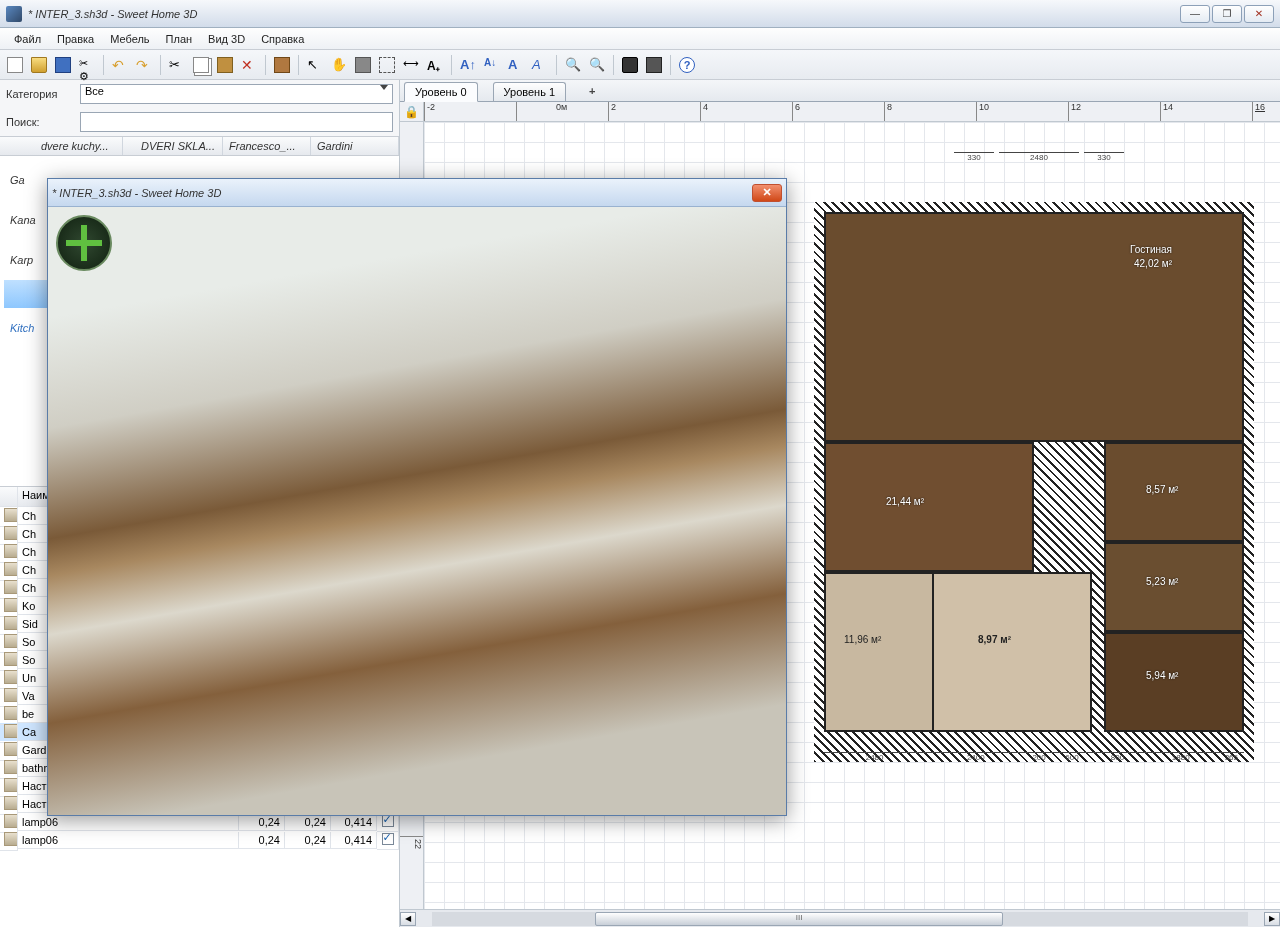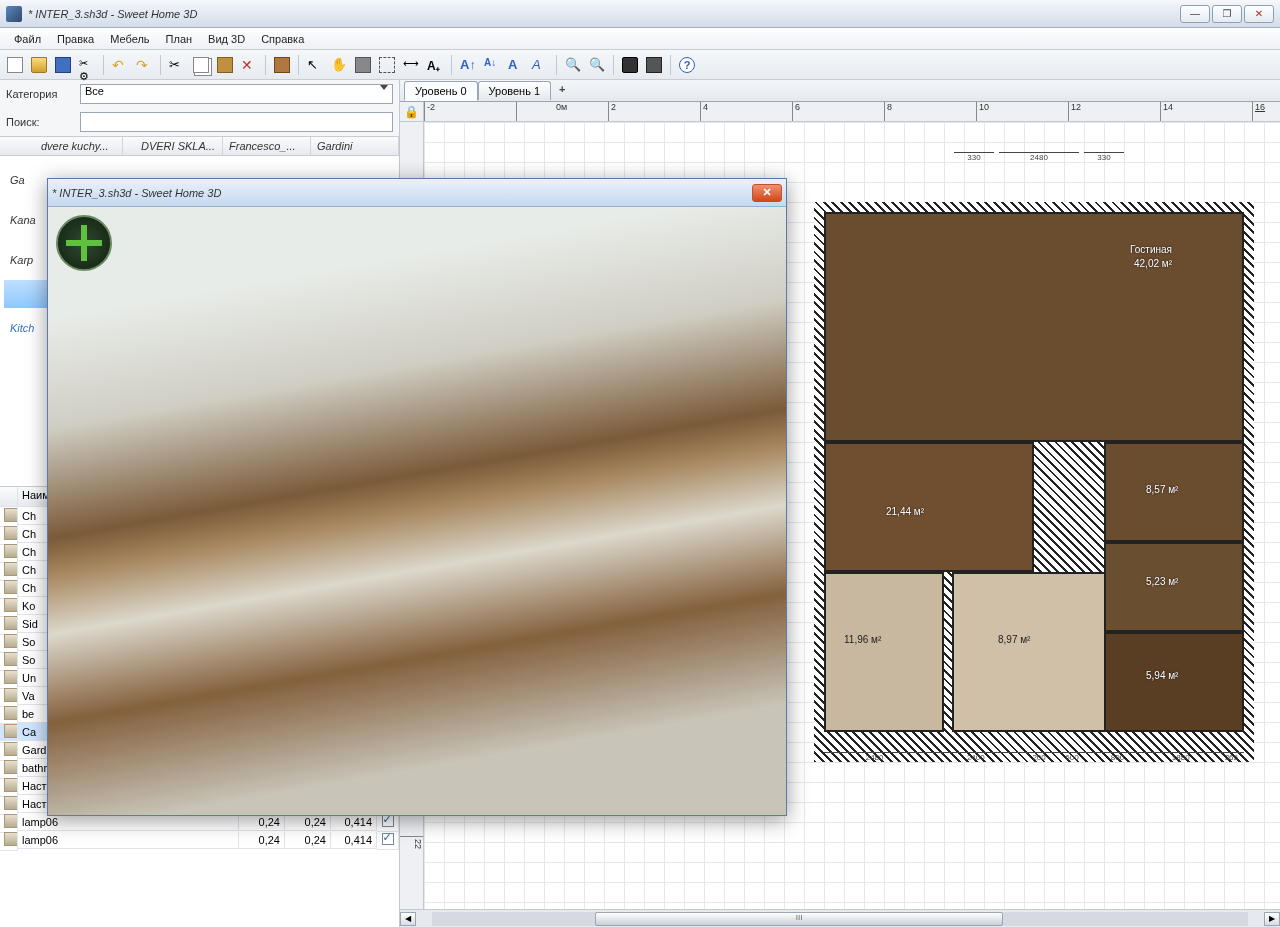--- a/index.html
+++ b/index.html
@@ -44,21 +44,21 @@
 .ft-row.selected { background: #cfe6ff; }
 .col-icon { width: 18px; flex-shrink: 0; }
 .col-name { flex: 1; }
 .col-num { width: 46px; text-align: right; }
 .col-vis { width: 22px; text-align: center; }
 .chk { width: 12px; height: 12px; border: 1px solid #7a8898; display: inline-block; background: #fff; position: relative; }
 .chk.on::after { content: "✓"; position: absolute; top: -3px; left: 0; color: #1560b0; font-size: 11px; }
 .row-ico { width: 14px; height: 14px; display: inline-block; background: linear-gradient(#e8e0ce,#b8ac90); border: 1px solid #a89878; }
 
 .plan-panel { flex: 1; display: flex; flex-direction: column; background: #f9fafc; position: relative; }
-.level-tabs { height: 22px; display: flex; align-items: flex-start; padding-left: 4px; gap: 0; border-bottom: 1px solid #9aa6b4; background: linear-gradient(#f4f6f9,#e5e9ee); }
+.level-tabs { height: 22px; display: flex; align-items: center; padding-left: 4px; gap: 15px; border-bottom: 1px solid #9aa6b4; background: linear-gradient(#f4f6f9,#e5e9ee); }
 .level-tab { padding: 3px 10px; border: 1px solid #9aa6b4; border-bottom: none; border-radius: 3px 3px 0 0; background: linear-gradient(#fefefe,#e5e9ee); cursor: pointer; position: relative; top: 1px; }
 .level-tab.active { background: #fbfcfe; border-bottom: 1px solid #fbfcfe; }
 .level-add { padding: 3px 8px; cursor: pointer; font-weight: bold; color: #444; }
 
 .ruler-area { display: flex; height: 20px; border-bottom: 1px solid #c0c8d0; }
 .ruler-corner { width: 24px; background: #eef0f4; border-right: 1px solid #c0c8d0; display: flex; align-items: center; justify-content: center; }
 .lock-icon { color: #d08000; font-size: 12px; }
 .h-ruler { flex: 1; background: #eef0f4; position: relative; }
 .h-ruler .tick { position: absolute; top: 0; height: 100%; border-left: 1px solid #888; font-size: 9px; padding-left: 2px; color: #333; }
 
@@ -426,29 +426,29 @@
       <div class="plan-canvas">
         <div class="floor-plan">
 
           <div class="hatch" style="position:absolute;left:-10px;top:60px;width:440px;height:560px;"></div>
 
           <div class="room" style="left:0;top:70px;width:420px;height:230px;background:#6a4c2e;">
             <span class="room-label" style="right:70px;top:30px;">Гостиная</span>
             <span class="room-label" style="right:70px;top:44px;">42,02 м²</span>
           </div>
           <div class="room" style="left:0;top:300px;width:210px;height:130px;background:#704e30;">
-            <span class="room-label" style="left:60px;top:62px;text-align:center;">21,44 м²</span>
+            <span class="room-label" style="left:60px;top:52px;text-align:center;">21,44 м²</span>
           </div>
           <div class="room" style="left:280px;top:300px;width:140px;height:100px;background:#6a4c2e;">
             <span class="room-label" style="left:40px;top:40px;">8,57 м²</span>
           </div>
           <div class="room" style="left:0;top:430px;width:120px;height:160px;background:#c8b8a0;">
             <span class="room-label" style="left:18px;top:60px;color:#222;text-shadow:none;">11,96 м²</span>
           </div>
-          <div class="room" style="left:128px;top:430px;width:160px;height:160px;background:#d0c0a8;">
+          <div class="room" style="left:108px;top:430px;width:160px;height:160px;background:#d0c0a8;font-weight:bold;">
             <span class="room-label" style="left:44px;top:60px;color:#222;text-shadow:none;">8,97 м²</span>
           </div>
           <div class="room" style="left:280px;top:400px;width:140px;height:90px;background:#b8present0;">
             <span class="room-label" style="left:40px;top:32px;">5,23 м²</span>
           </div>
           <div class="room" style="left:280px;top:490px;width:140px;height:100px;background:#5a3e24;">
             <span class="room-label" style="left:40px;top:36px;">5,94 м²</span>
           </div>
 
           <div class="dim-line" style="left:130px;top:10px;width:40px;">330</div>

